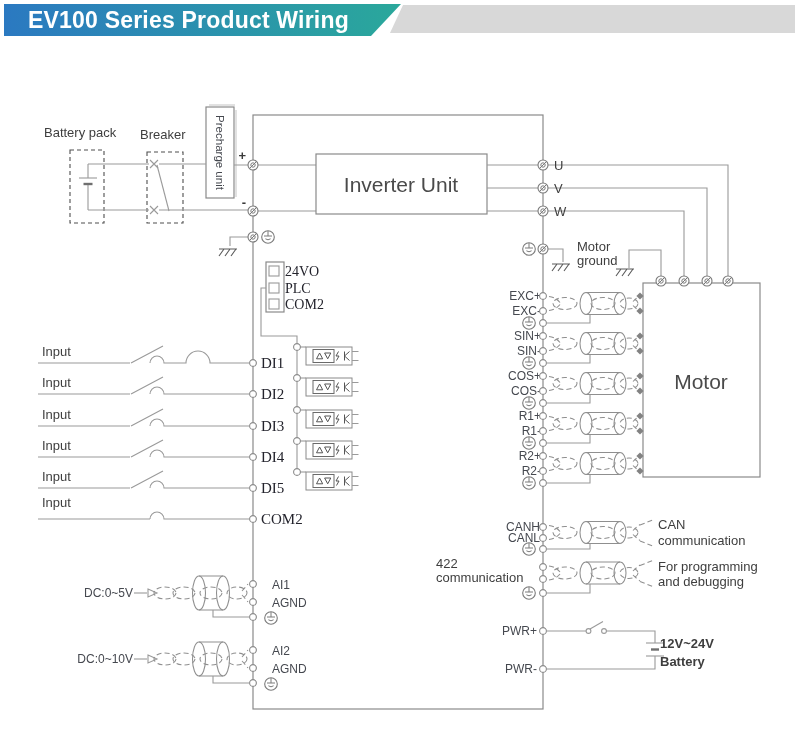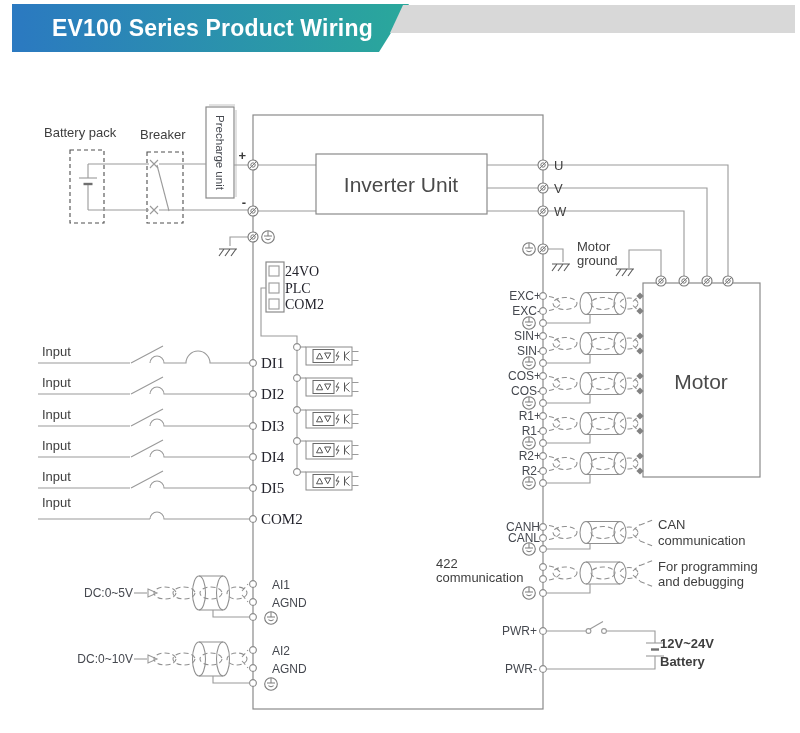--- a/index.html
+++ b/index.html
@@ -1,19 +1,19 @@
 <!DOCTYPE html>
 <html><head>
 <meta charset="utf-8">
 <style>
   html,body{margin:0;padding:0;background:#fff;}
   .stage{position:relative;width:800px;height:733px;background:#fff;overflow:hidden;
          font-family:"Liberation Sans",sans-serif;}
-  .banner{position:absolute;left:12px;top:4px;width:397px;height:48px;display:flex;align-items:center;
-          padding-left:40px;box-sizing:border-box;
+  .banner{position:absolute;left:4px;top:4px;width:397px;height:32px;display:flex;align-items:center;
+          padding-left:24px;box-sizing:border-box;
           clip-path:polygon(0 0,100% 0,calc(100% - 30px) 100%,0 100%);
           background:linear-gradient(90deg,#2b79c1,#2aa89b);}
   .banner-title{font-weight:700;font-size:23px;color:#ffffff;letter-spacing:.2px;white-space:nowrap;}
   .band{position:absolute;left:390px;top:5px;width:405px;height:28px;background:#d8d8d8;
         clip-path:polygon(13px 0,100% 0,100% 100%,0 100%);}
   svg{position:absolute;left:0;top:0;}
   svg text{font-family:"Liberation Sans",sans-serif;fill:#3e3e3e;}
   .t13{font-size:13px;}
   .t12{font-size:12px;fill:#45484f;}
   .t11{font-size:11.5px;fill:#45484f;}

